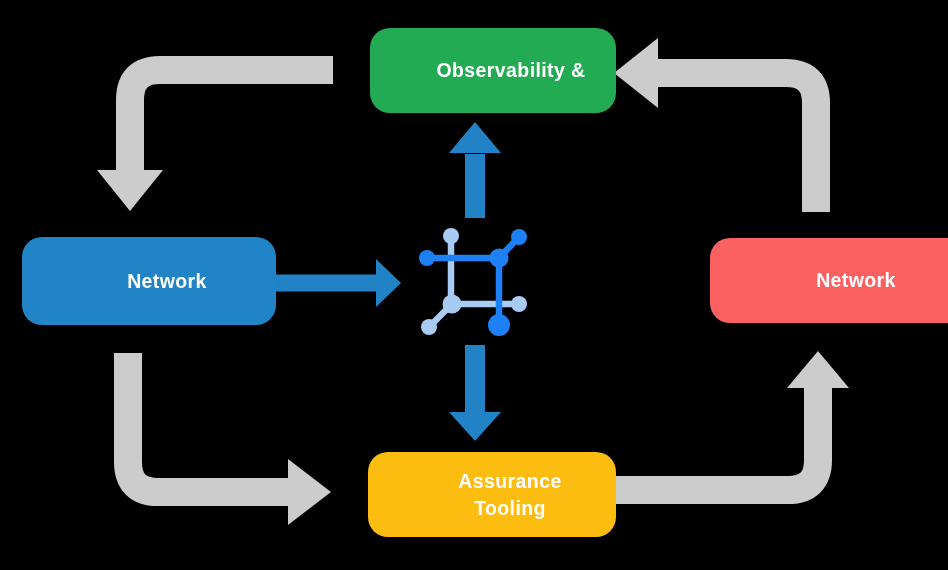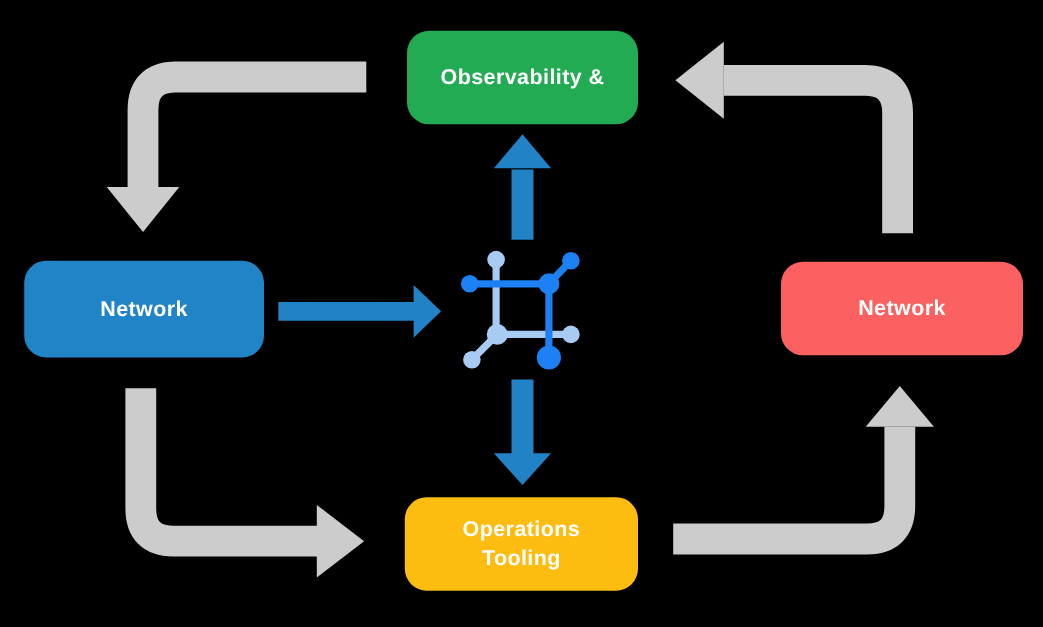--- a/index.html
+++ b/index.html
@@ -16,20 +16,21 @@
     display:flex;
     flex-direction:column;
     align-items:center;
     justify-content:center;
     color:#fff;
     font-size:19.5px;
     font-weight:600;
     letter-spacing:.4px;
     line-height:1.38;
     text-align:center;
+    padding-left:36px;
   }
   .node-observability{left:370px;top:28px;width:210px;height:85px;}
   .node-operations{left:22px;top:237px;width:218px;height:88px;}
   .node-infrastructure{left:710px;top:238px;width:220px;height:85px;}
   .node-automation{left:368px;top:452px;width:212px;height:85px;}
   .icon-wrap{position:absolute;left:415px;top:222px;width:120px;height:120px;}
   .gray-shaft{fill:none;stroke-width:28px;}
   .blue-shaft-thin{fill:none;stroke-width:17px;}
   .blue-shaft{fill:none;stroke-width:20px;}
   .icon-line{fill:none;stroke-width:6.5px;stroke-linecap:butt;}
@@ -101,17 +102,17 @@
 
   <div class="node node-operations" style="background-color: rgb(33, 132, 198);">
     <span>Network</span>
   </div>
 
   <div class="node node-infrastructure" style="background-color: rgb(250, 97, 96);">
     <span>Network</span>
   </div>
 
   <div class="node node-automation" style="background-color: rgb(252, 189, 16);">
-    <span>Operations</span>
+    <span>Assurance</span>
     <span>Tooling</span>
   </div>
 
 </div>
 
 </body></html>

